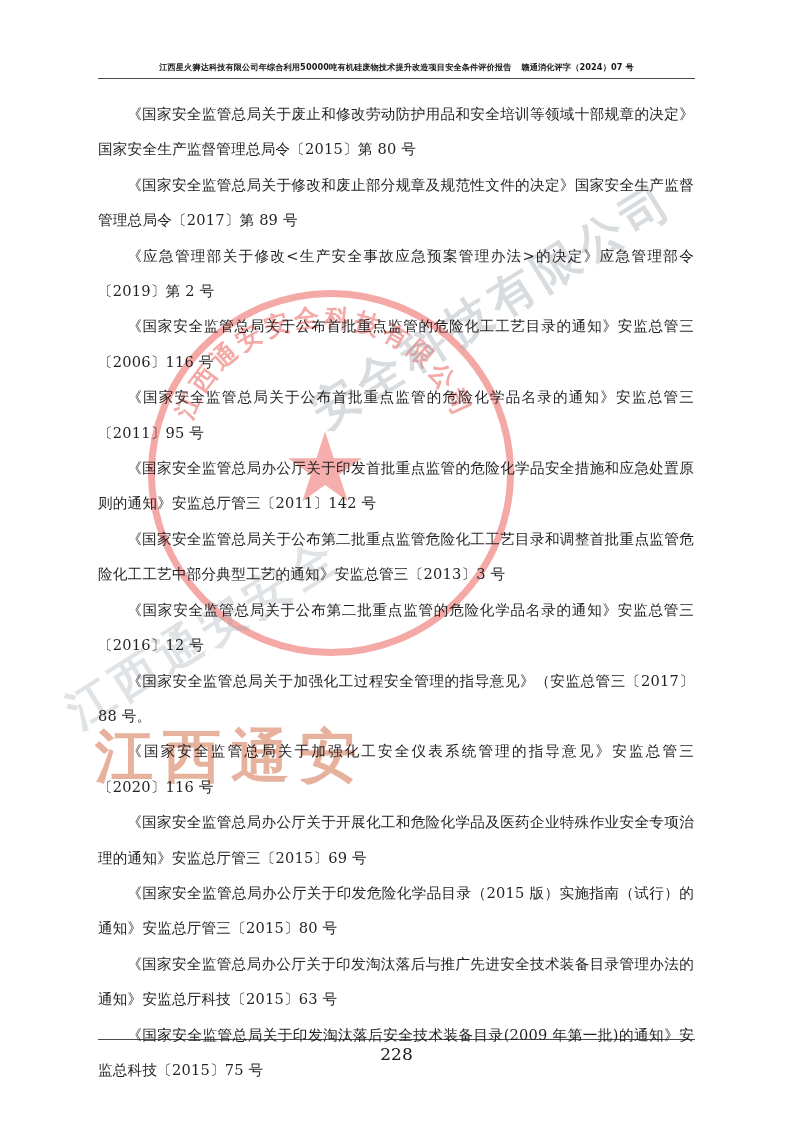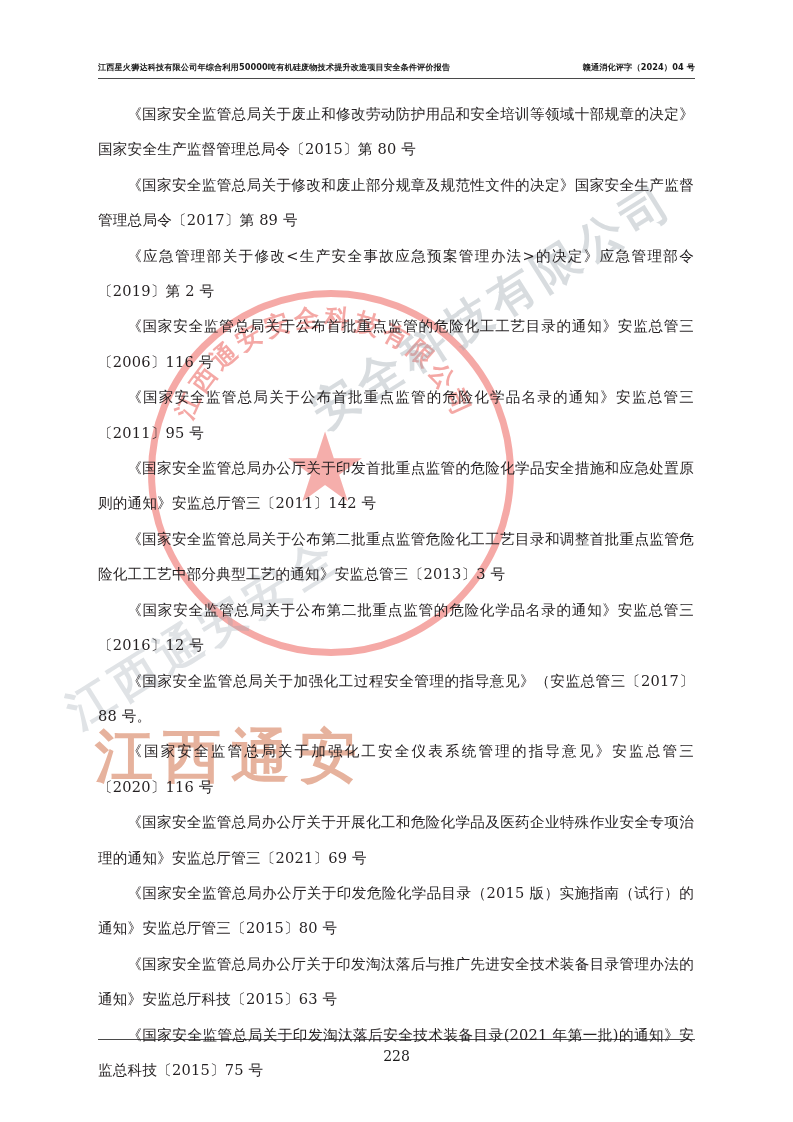--- a/index.html
+++ b/index.html
@@ -18,21 +18,21 @@
     color: #231f20;
   }
 
   
   .header {
     position: absolute;
     top: 62px;
     left: 98px;
     right: 98px;
     display: flex;
-    justify-content: space-between;
+    justify-content: center;
     align-items: flex-end;
     font-size: 8.2px;
     font-family: "DejaVu Sans", "Liberation Sans", sans-serif;
     font-weight: bold;
     letter-spacing: 0.1px;
     color: #1a1a1a;
     white-space: nowrap;
   }
   .header-left { max-width: 470px; overflow: hidden; }
   .header-right { padding-left: 10px; }
@@ -70,21 +70,21 @@
     right: 98px;
     height: 1px;
     background: #4a4a4a;
   }
   .footer-num {
     position: absolute;
     bottom: 58px;
     left: 0;
     width: 100%;
     text-align: center;
-    font-size: 14px;
+    font-size: 17px;
     font-family: "DejaVu Serif", "Liberation Serif", serif;
     color: #1a1a1a;
   }
 
   
   .watermark {
     position: absolute;
     inset: 0;
     pointer-events: none;
     overflow: hidden;
@@ -182,37 +182,37 @@
       </text>
     </svg>
     <div class="wm-star">★</div>
     <div class="wm-diag">安全科技有限公司</div>
     <div class="wm-diag2">江西通安安全</div>
     <div class="wm-big">江西通安</div>
   </div>
 
   <div class="header">
     <div class="header-left">江西星火狮达科技有限公司年综合利用50000吨有机硅废物技术提升改造项目安全条件评价报告</div>
-    <div class="header-right">赣通消化评字（2024）04 号</div>
+    <div class="header-right">赣通消化评字（2024）07 号</div>
   </div>
   <div class="header-rule"></div>
 
   <div class="content">
     <p class="para">《国家安全监管总局关于废止和修改劳动防护用品和安全培训等领域十部规章的决定》国家安全生产监督管理总局令〔2015〕第 80 号</p>
     <p class="para">《国家安全监管总局关于修改和废止部分规章及规范性文件的决定》国家安全生产监督管理总局令〔2017〕第 89 号</p>
     <p class="para">《应急管理部关于修改&lt;生产安全事故应急预案管理办法&gt;的决定》应急管理部令〔2019〕第 2 号</p>
     <p class="para">《国家安全监管总局关于公布首批重点监管的危险化工工艺目录的通知》安监总管三〔2006〕116 号</p>
     <p class="para">《国家安全监管总局关于公布首批重点监管的危险化学品名录的通知》安监总管三〔2011〕95 号</p>
     <p class="para">《国家安全监管总局办公厅关于印发首批重点监管的危险化学品安全措施和应急处置原则的通知》安监总厅管三〔2011〕142 号</p>
     <p class="para">《国家安全监管总局关于公布第二批重点监管危险化工工艺目录和调整首批重点监管危险化工工艺中部分典型工艺的通知》安监总管三〔2013〕3 号</p>
     <p class="para">《国家安全监管总局关于公布第二批重点监管的危险化学品名录的通知》安监总管三〔2016〕12 号</p>
     <p class="para">《国家安全监管总局关于加强化工过程安全管理的指导意见》（安监总管三〔2017〕88 号。</p>
     <p class="para">《国家安全监管总局关于加强化工安全仪表系统管理的指导意见》安监总管三〔2020〕116 号</p>
-    <p class="para">《国家安全监管总局办公厅关于开展化工和危险化学品及医药企业特殊作业安全专项治理的通知》安监总厅管三〔2021〕69 号</p>
+    <p class="para">《国家安全监管总局办公厅关于开展化工和危险化学品及医药企业特殊作业安全专项治理的通知》安监总厅管三〔2015〕69 号</p>
     <p class="para">《国家安全监管总局办公厅关于印发危险化学品目录（2015 版）实施指南（试行）的通知》安监总厅管三〔2015〕80 号</p>
     <p class="para">《国家安全监管总局办公厅关于印发淘汰落后与推广先进安全技术装备目录管理办法的通知》安监总厅科技〔2015〕63 号</p>
-    <p class="para">《国家安全监管总局关于印发淘汰落后安全技术装备目录(2021 年第一批)的通知》安监总科技〔2015〕75 号</p>
+    <p class="para">《国家安全监管总局关于印发淘汰落后安全技术装备目录(2009 年第一批)的通知》安监总科技〔2015〕75 号</p>
   </div>
 
   <div class="footer-rule"></div>
   <div class="footer-num">228</div>
 
 </div>
 
 </body></html>

